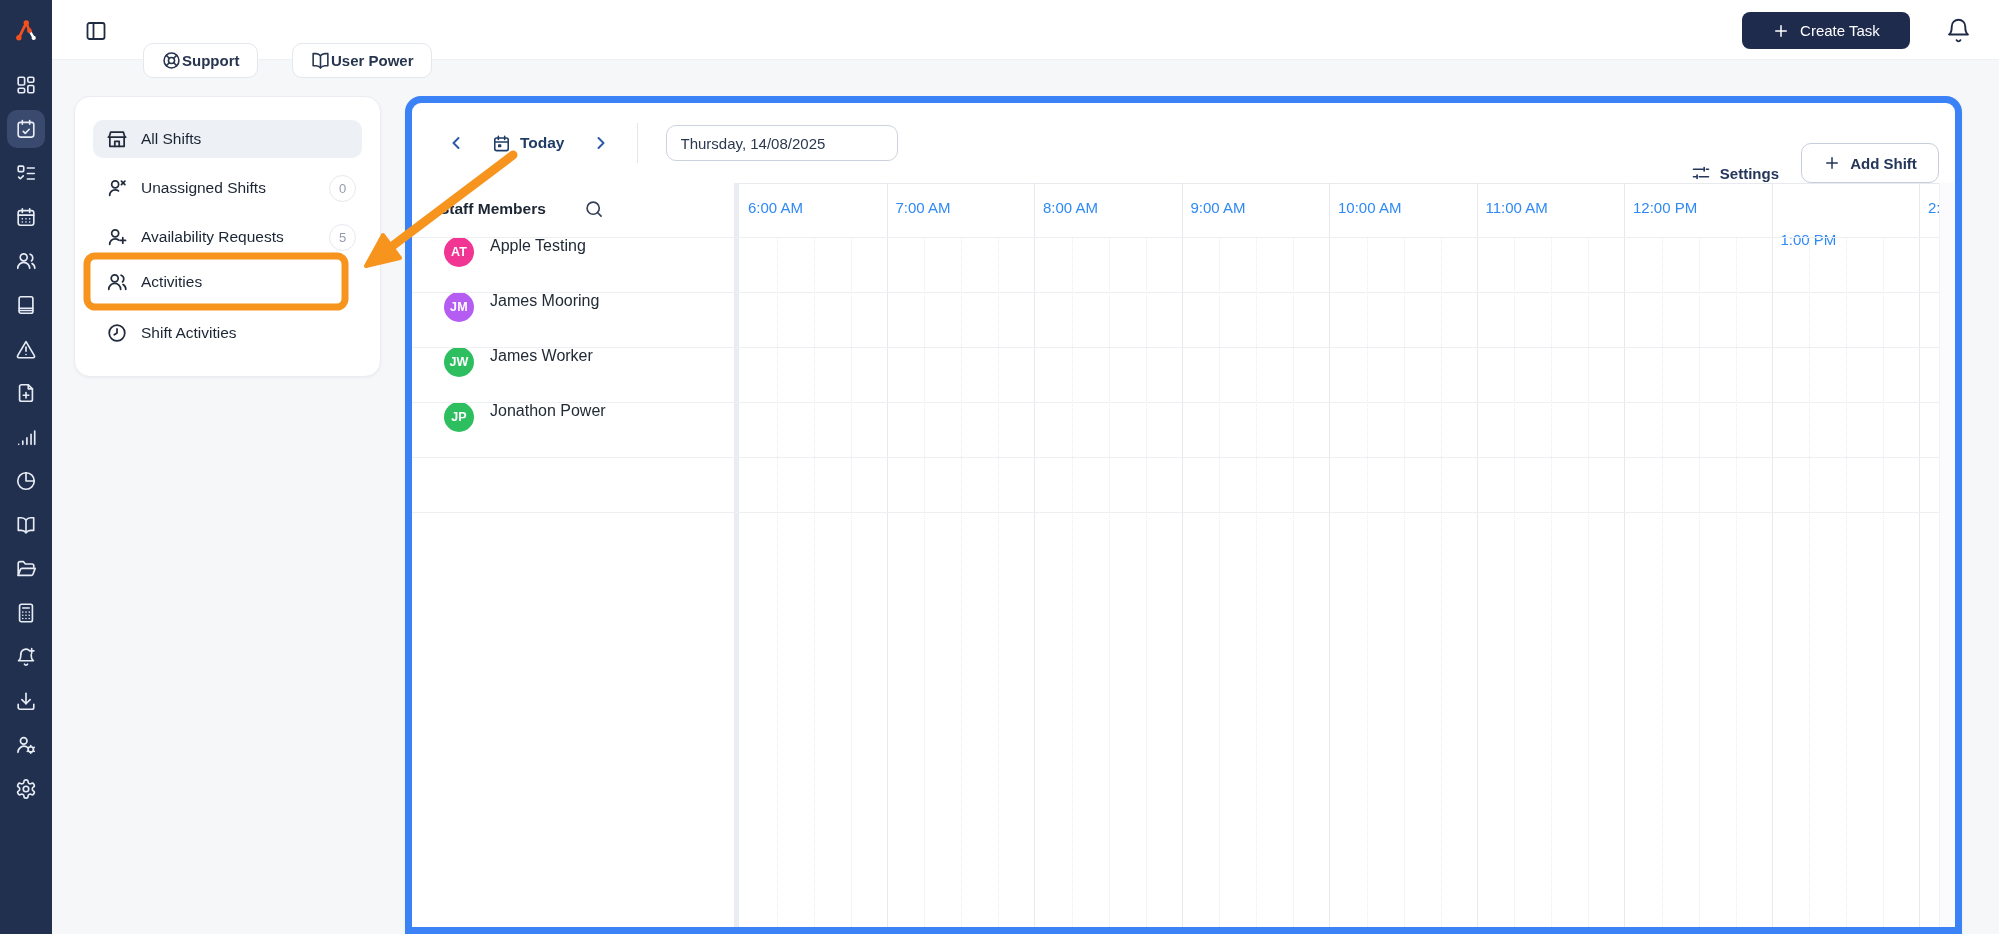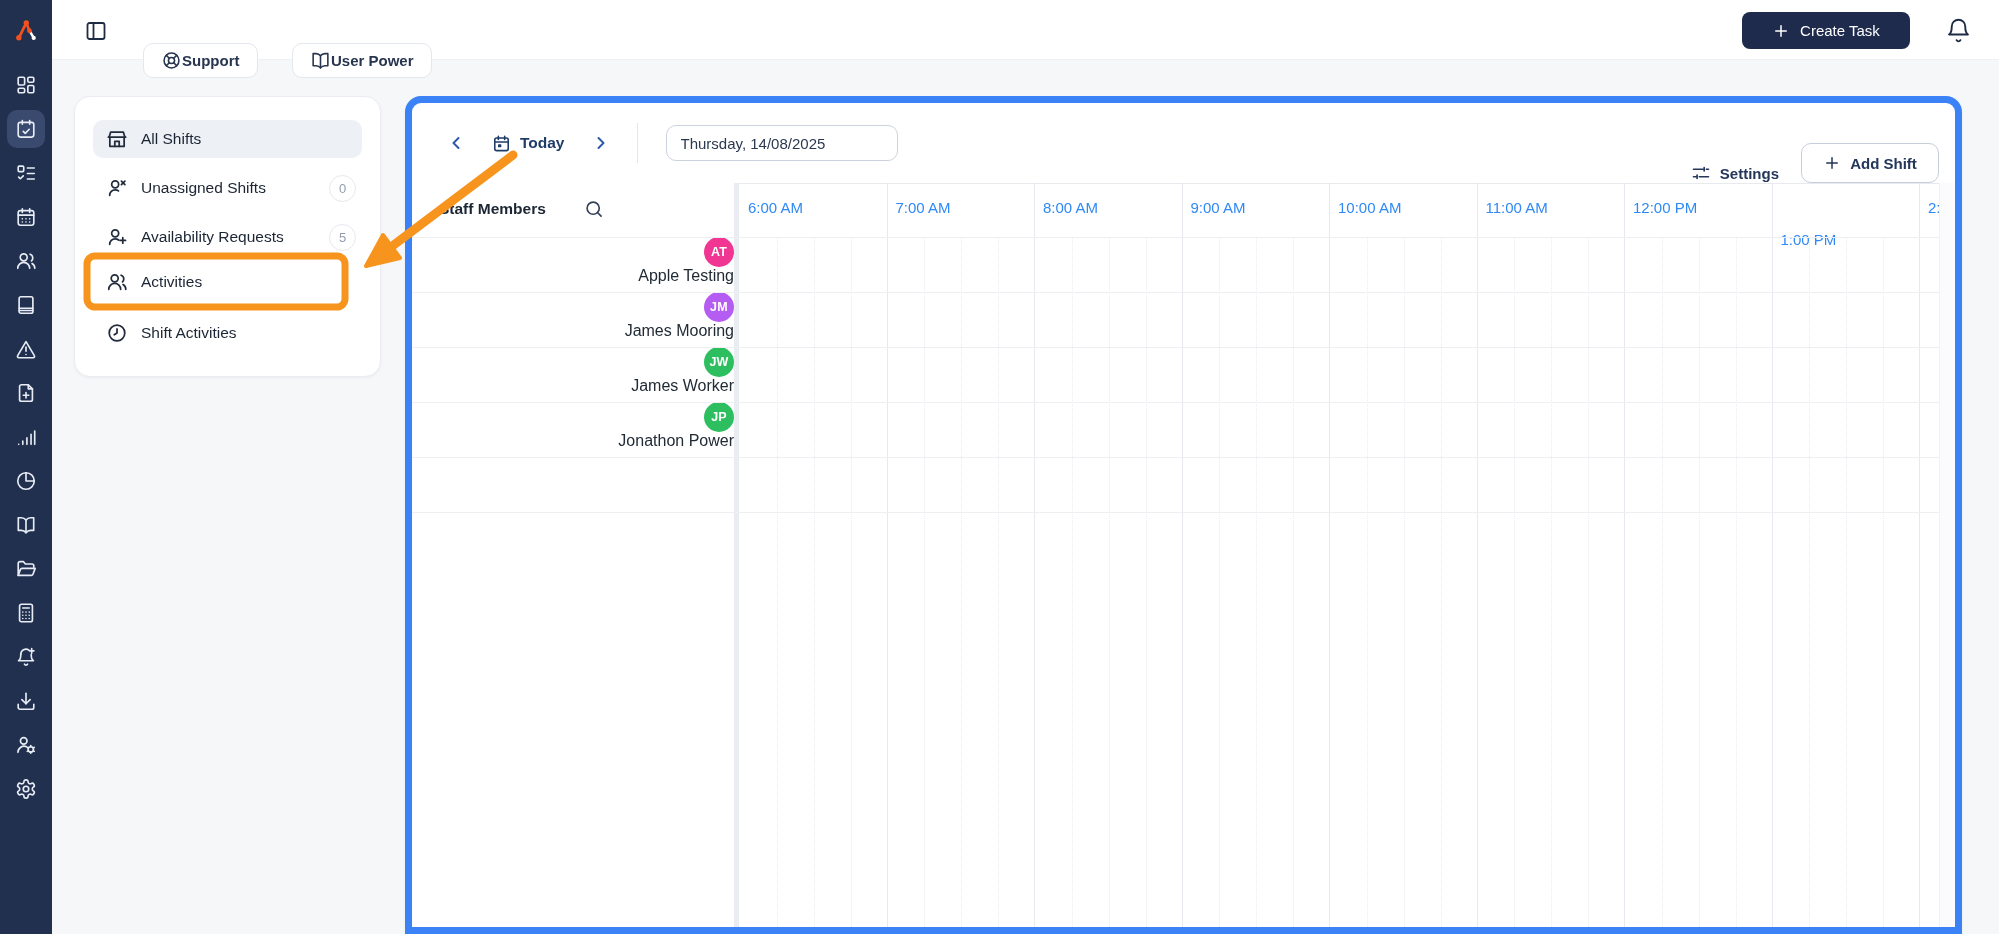--- a/index.html
+++ b/index.html
@@ -43,23 +43,23 @@
   .settings-btn { display:flex; align-items:center; gap:9px; background:none; border:none; color:#24365a; font-family:inherit; font-size:15px; font-weight:600; cursor:pointer; }
   .addshift-btn { width:138px; height:40px; border:1px solid #c6cedb; border-radius:10px; background:#fff; display:flex; align-items:center; justify-content:center; gap:9px; color:#24365a; font-family:inherit; font-size:15px; font-weight:600; cursor:pointer; }
   .hdr-divider { position:absolute; left:0; right:0; top:80px; height:1px; background:#e8eaee; }
 
   
   .staff-col { position:absolute; left:0; top:80px; width:322px; bottom:0; background:#fff; }
   .staff-hdr { position:absolute; left:0; top:0; width:100%; height:54px; }
   .staff-hdr-title { position:absolute; left:27px; top:17px; font-size:15.5px; font-weight:700; color:#1b2533; }
   .staff-search { position:absolute; left:172px; top:16px; width:20px; height:20px; color:#33415a; background:none; border:none; cursor:pointer; }
   .staff-rows { position:absolute; left:0; top:54px; width:100%; }
-  .staff-row { height:55px; display:flex; align-items:flex-end; cursor:pointer;flex-direction:column; }
+  .staff-row { height:55px; display:flex; align-items:flex-start; cursor:pointer; }
   .avatar { width:30px; height:30px; border-radius:50%; margin-left:32px; display:flex; align-items:center; justify-content:center; color:#fff; font-size:12.5px; font-weight:600; letter-spacing:.2px; }
-  .staff-name { margin-left:10px; font-size:16px; color:#212b36; }
+  .staff-name { margin-left:16px; font-size:16px; color:#212b36; }
 
   
   .divider-band { position:absolute; left:322px; top:80px; width:5px; bottom:0; background:#e9ecf0; }
   .grid-area { position:absolute; left:0; top:80px; right:0; bottom:0; overflow:hidden; }
   .hour-col { position:absolute; top:0; bottom:0; width:147.5px; border-left:1px solid #e6e9ed; }
   .hour-col.first { border-left-color:transparent; }
   .qline { position:absolute; top:54px; bottom:0; width:0; border-left:1px dotted #e9ecf1; }
   .time-label { position:absolute; top:16px; font-size:15px; font-weight:500; color:#2f89f5; white-space:nowrap; }
   .row-line { position:absolute; left:0; right:0; height:1px; background:#edeff3; z-index:3; }
   .right-strip { position:absolute; right:0; top:80px; width:16px; bottom:0; background:#fbfbfd; border-left:1px solid #f1f2f5; z-index:4; }

